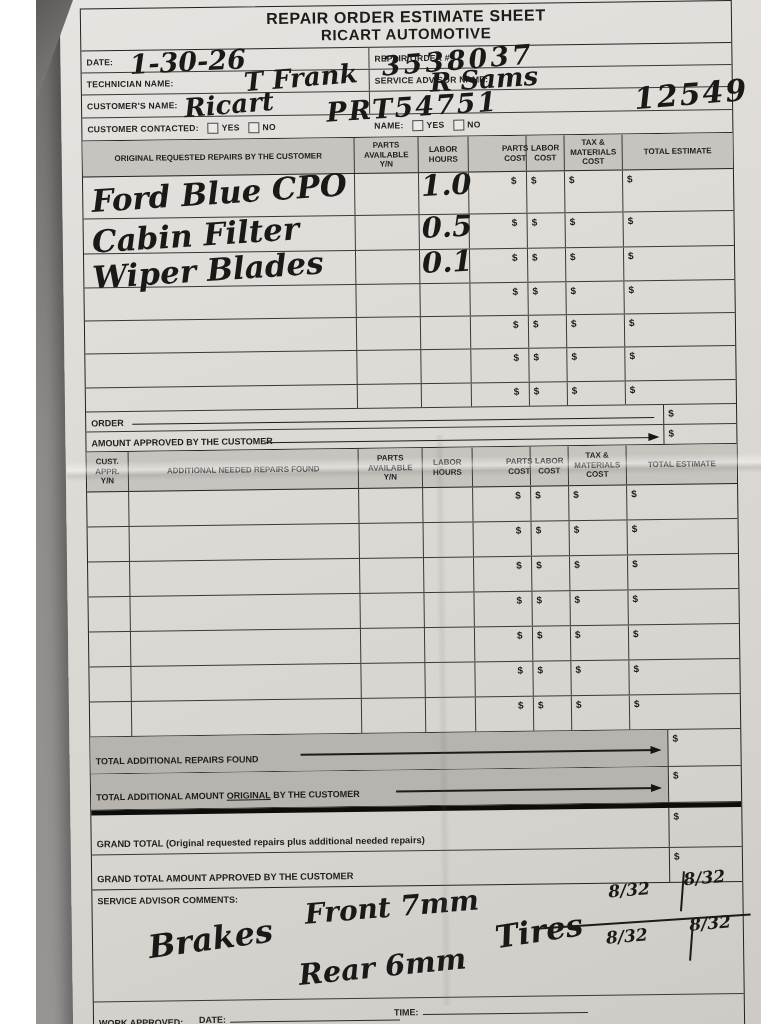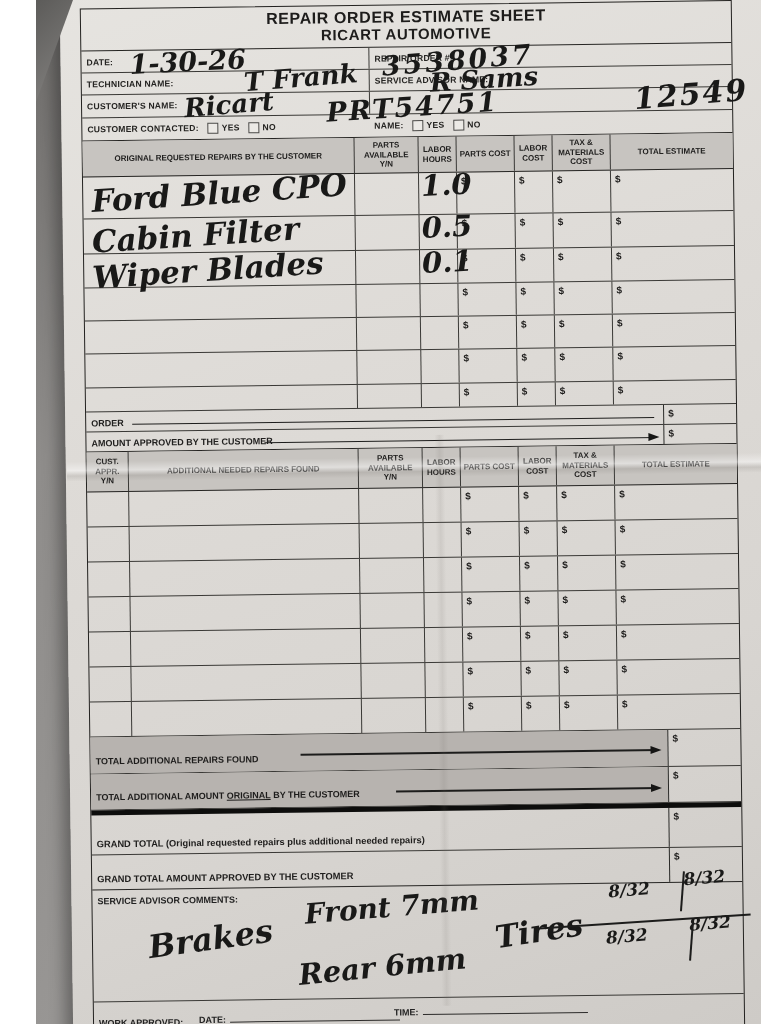--- a/index.html
+++ b/index.html
@@ -30,21 +30,21 @@
   .lbl{font-size:8.6px;font-weight:bold;color:#252422;letter-spacing:.2px;white-space:nowrap;}
   .cb{display:inline-block;width:9px;height:9px;border:1.2px solid #4a4947;background:#eceae6;margin:0 3px -1px 9px;}
   
   .thead{display:flex;background:#c7c4c0;}
   .t1h{height:36px;} .t2h{height:40px;}
   .hc{box-sizing:border-box;border-right:1.1px solid #3a3936;display:flex;align-items:center;justify-content:center;
       text-align:center;font-size:8px;font-weight:bold;line-height:1.2;padding:1px 2px;color:#21201f;}
   .trow{display:flex;}
   .c{box-sizing:border-box;border-right:1.1px solid #3a3936;position:relative;}
   .w-desc{width:272px;} .w-appr{width:42px;} .w-desc2{width:230px;}
-  .w-pav{width:64px;} .w-lab{width:38px;} .w-pc{width:58px;} .w-lc{width:38px;} .w-tax{width:58px;}
+  .w-pav{width:64px;} .w-lab{width:50px;} .w-pc{width:58px;padding-left:38px;} .w-lc{width:38px;} .w-tax{width:58px;}
   .w-tot{flex:1;border-right:none;}
   .rh0{height:42px;} .rh1{height:35px;} .rh2{height:34px;} .rh3{height:33px;}
   .rh4{height:33px;} .rh5{height:34px;} .rh6{height:24px;} .rh7{height:35px;}
   .d{display:block;font-size:10px;font-weight:bold;padding:3px 0 0 4px;color:#1e1d1c;}
   
   .hw{font-family:"DejaVu Serif",serif;font-style:italic;font-weight:bold;color:#191918;
       white-space:nowrap;position:absolute;z-index:6;line-height:1;}
   .hw-date{left:48px;top:40px;font-size:27px;transform:rotate(-2deg);}
   .hw-ro{left:300px;top:42px;font-size:27px;transform:rotate(-4deg);letter-spacing:3px;}
   .hw-tech{left:162px;top:58px;font-size:26px;transform:rotate(-4deg);}

